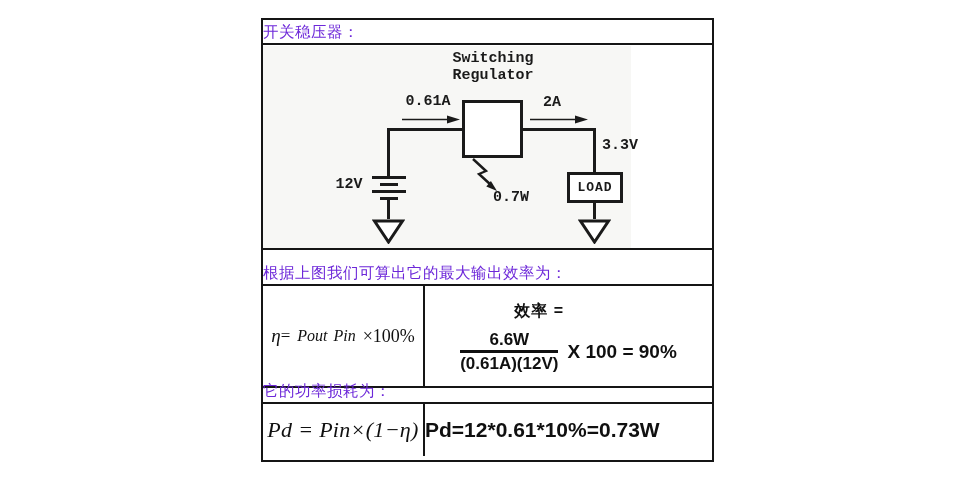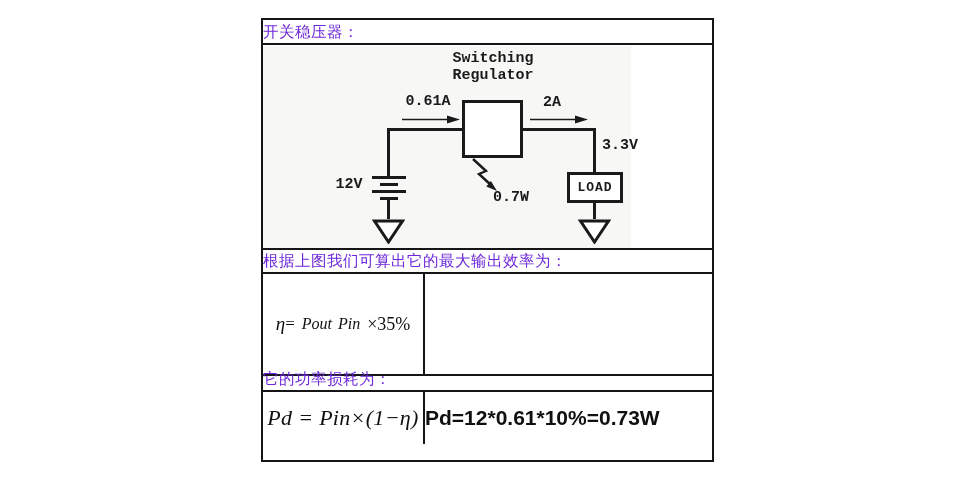--- a/index.html
+++ b/index.html
@@ -15,21 +15,21 @@
   }
   .row { position:relative; width:100%; }
   .row.bordered { border-bottom:2px solid #151515; }
   .caption-row {
     display:flex; align-items:flex-end; 
     font-family:"Liberation Serif", serif;
     font-size:15.5px; letter-spacing:0.5px; color:#6d28d9;
   }
   .r1 { height:25px; }
   .r2 { height:205px;font-family:Liberation Mono, monospace; }
-  .r3 { height:24px; }
+  .r3 { height:36px; }
   .r4 { height:102px; display:flex; }
   .r5 { height:16px; }
   .r6 { height:52px; display:flex; }
 
   
   .diag-bg { position:absolute; left:0; top:1px; width:368px; height:202px; background:#f7f7f5; }
   .dlabel { position:absolute; font-weight:bold; font-size:15px; color:#1a1a1a; white-space:nowrap; }
   .reg-title { left:165px; top:5px; width:130px; text-align:center; line-height:17px; }
   .wire { position:absolute; background:#1a1a1a; }
   .reg-box { position:absolute; left:199px; top:55px; width:61px; height:58px; border:3px solid #1a1a1a; background:#fff; }
@@ -140,21 +140,34 @@
 
     <div class="row bordered r4">
       <div class="cell-left serif-math">
         <span class="it eta">η</span>
           <span class="m-op"> = </span>
           <span class="frac">
             <span class="num it">Pout</span>
             <span class="bar"></span>
             <span class="den it">Pin</span>
           </span>
-          <span class="suffix">×35%</span>
+          <span class="suffix">×100%</span>
+      </div>
+      <div class="cell-right">
+        <div class="eff-block">
+          <div class="eff-label">效率 =</div>
+          <div class="eff-row">
+            <span class="frac-bold">
+              <span class="num">6.6W</span>
+              <span class="bar"></span>
+              <span class="den">(0.61A)(12V)</span>
+            </span>
+            <span class="eff-result">X 100 = 90%</span>
+          </div>
+        </div>
       </div>
     </div>
 
     <div class="row bordered r5 caption-row">
       <span>它的功率损耗为：</span>
     </div>
 
     <div class="row r6">
       <div class="cell-left serif-math">
         <span class="it loss-formula">Pd = Pin×(1−η)</span>

